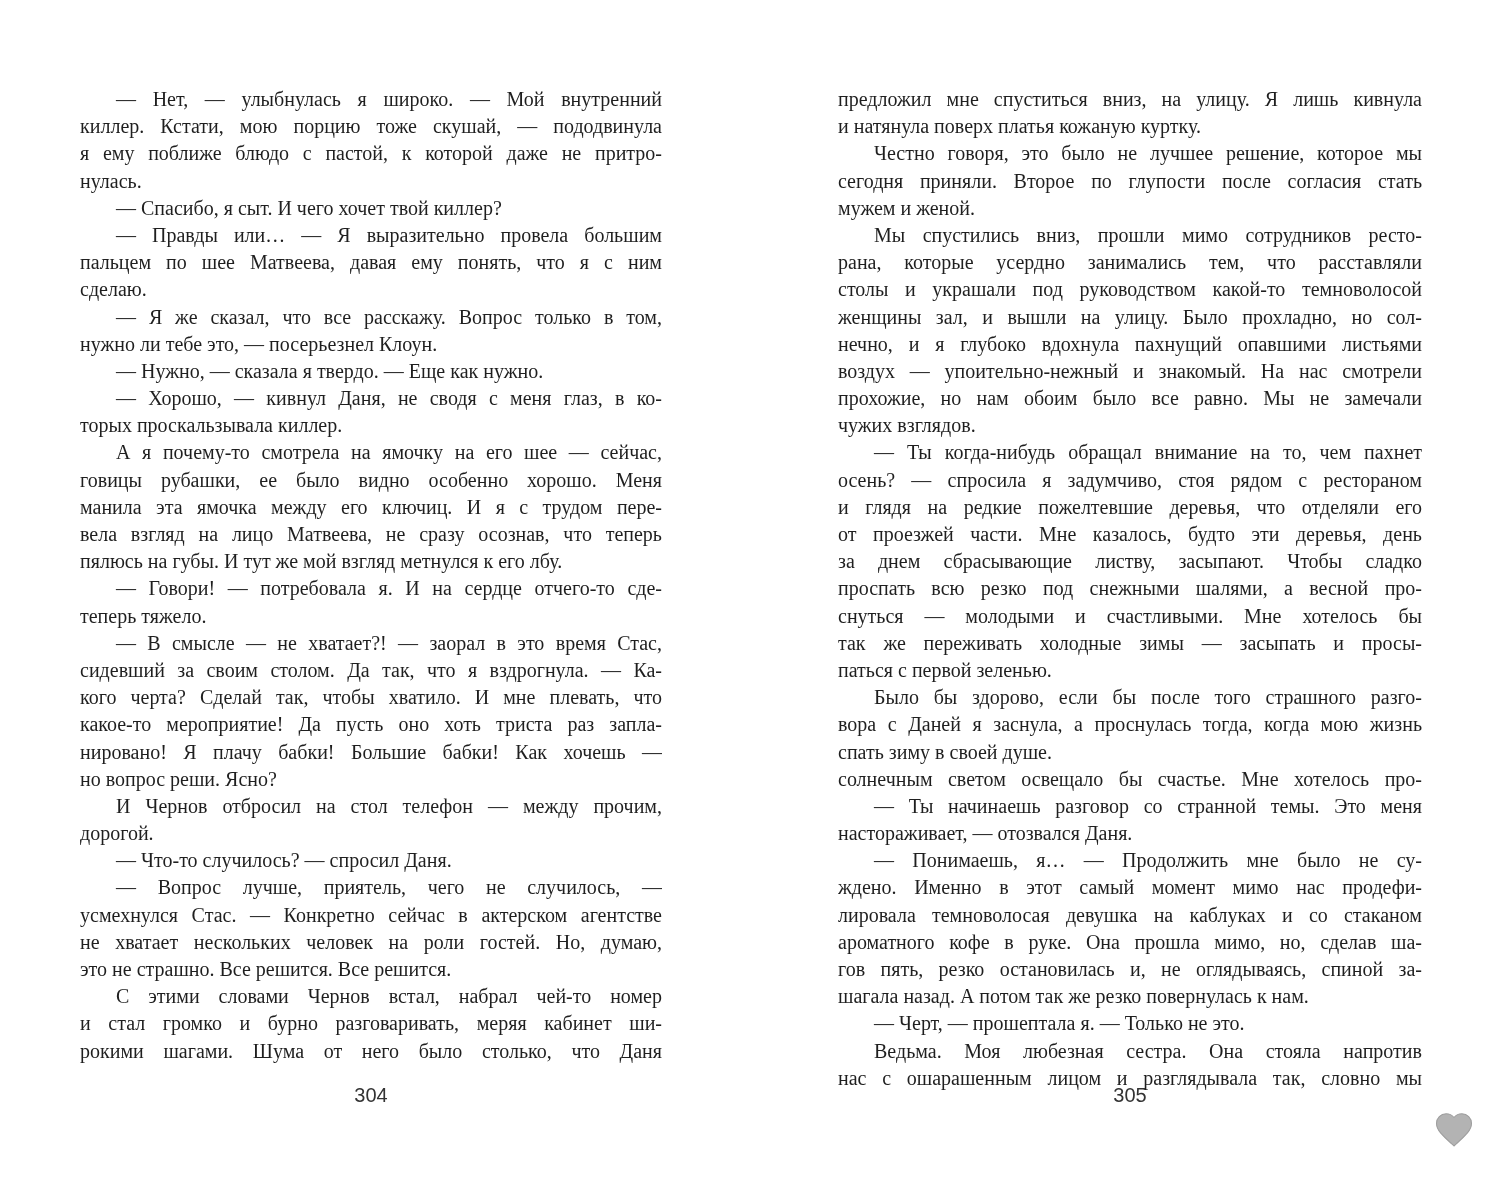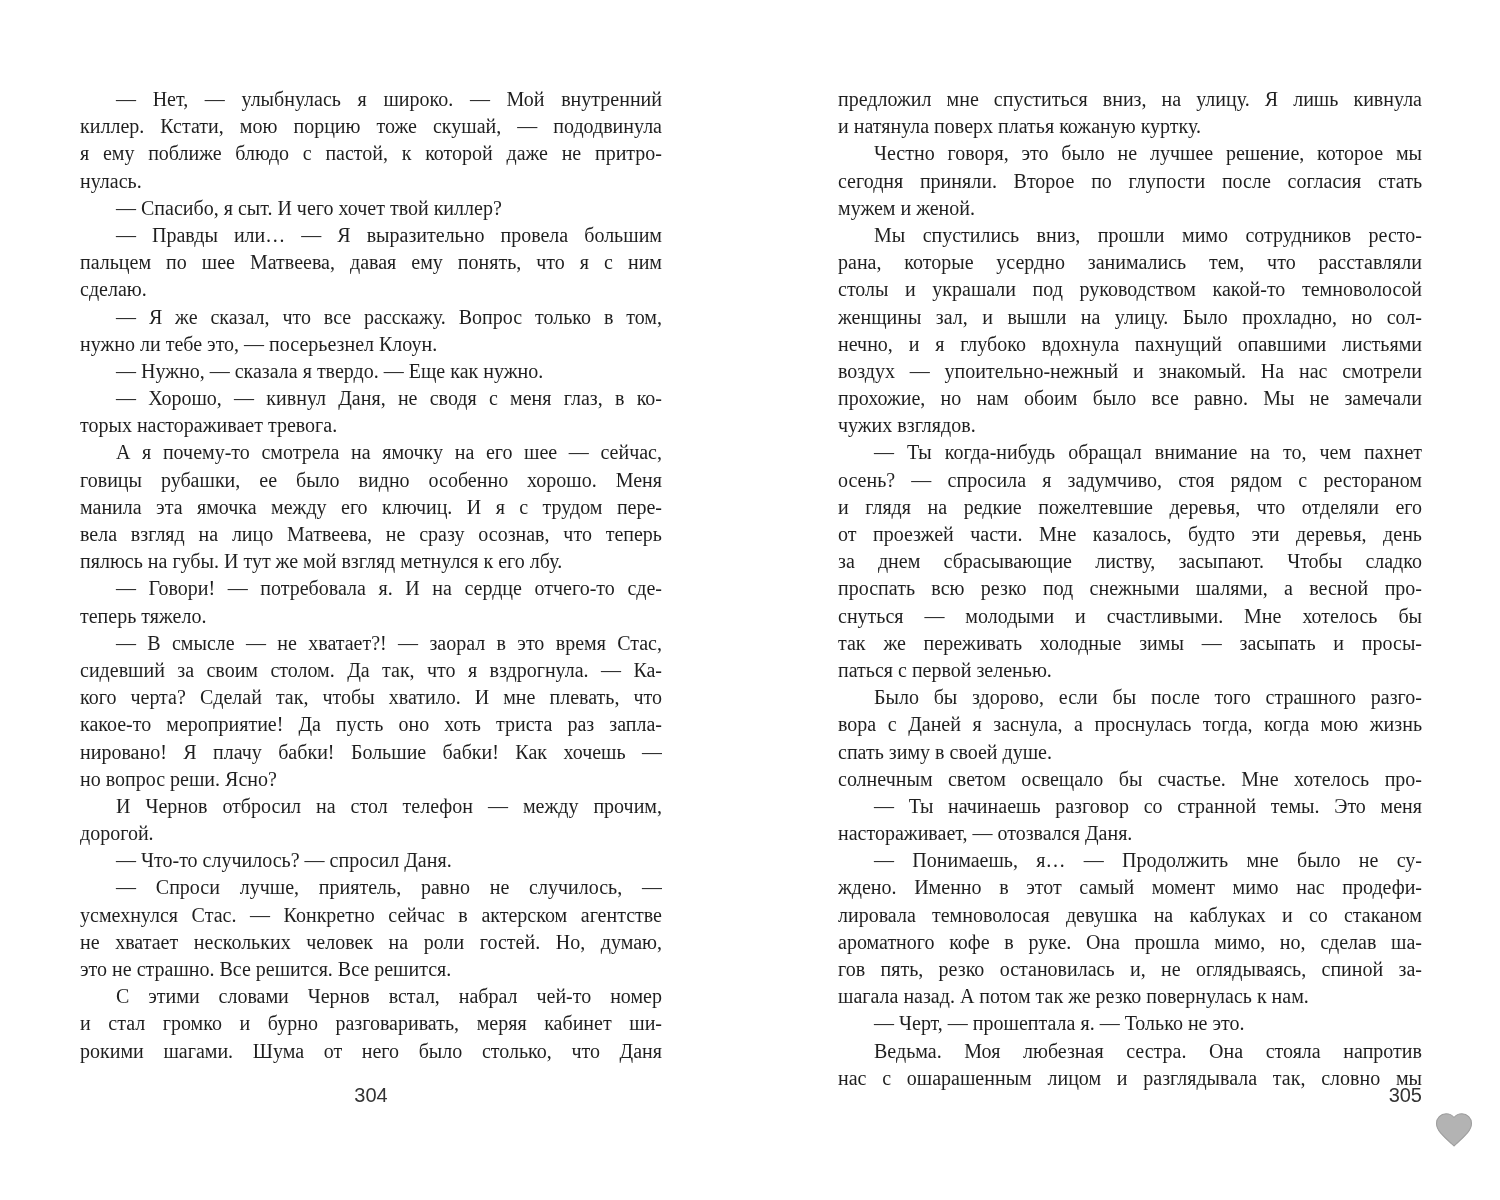--- a/index.html
+++ b/index.html
@@ -37,21 +37,21 @@
 
   .folio {
     position: absolute;
     top: 1084px;
     text-align: center;
     font-family: "Liberation Sans", sans-serif;
     font-size: 20px;
     color: #333333;
   }
   #folio-left  { left: 80px;  width: 582px; }
-  #folio-right { left: 838px; width: 584px; text-align: right; }
+  #folio-right { left: 838px; width: 584px; }
 
   .heart-btn {
     position: absolute;
     left: 1433px;
     top: 1109px;
     width: 42px;
     height: 42px;
     padding: 0;
     border: none;
     background: transparent;
@@ -79,21 +79,21 @@
     </div>
     <div class="para indent">
       <div class="line">— Я же сказал, что все расскажу. Вопрос только в том,</div>
       <div class="line end">нужно ли тебе это, — посерьезнел Клоун.</div>
     </div>
     <div class="para indent">
       <div class="line end">— Нужно, — сказала я твердо. — Еще как нужно.</div>
     </div>
     <div class="para indent">
       <div class="line">— Хорошо, — кивнул Даня, не сводя с меня глаз, в ко-</div>
-      <div class="line end">торых настораживает тревога.</div>
+      <div class="line end">торых проскальзывала киллер.</div>
     </div>
     <div class="para indent">
       <div class="line">А я почему-то смотрела на ямочку на его шее — сейчас,</div>
       <div class="line">говицы рубашки, ее было видно особенно хорошо. Меня</div>
       <div class="line">манила эта ямочка между его ключиц. И я с трудом пере-</div>
       <div class="line">вела взгляд на лицо Матвеева, не сразу осознав, что теперь</div>
       <div class="line end">пялюсь на губы. И тут же мой взгляд метнулся к его лбу.</div>
     </div>
     <div class="para indent">
       <div class="line">— Говори! — потребовала я. И на сердце отчего-то сде-</div>
@@ -108,21 +108,21 @@
       <div class="line end">но вопрос реши. Ясно?</div>
     </div>
     <div class="para indent">
       <div class="line">И Чернов отбросил на стол телефон — между прочим,</div>
       <div class="line end">дорогой.</div>
     </div>
     <div class="para indent">
       <div class="line end">— Что-то случилось? — спросил Даня.</div>
     </div>
     <div class="para indent">
-      <div class="line">— Спроси лучше, приятель, равно не случилось, —</div>
+      <div class="line">— Вопрос лучше, приятель, чего не случилось, —</div>
       <div class="line">усмехнулся Стас. — Конкретно сейчас в актерском агентстве</div>
       <div class="line">не хватает нескольких человек на роли гостей. Но, думаю,</div>
       <div class="line end">это не страшно. Все решится. Все решится.</div>
     </div>
     <div class="para indent">
       <div class="line">С этими словами Чернов встал, набрал чей-то номер</div>
       <div class="line">и стал громко и бурно разговаривать, меряя кабинет ши-</div>
       <div class="line">рокими шагами. Шума от него было столько, что Даня</div>
     </div>
   </div>

